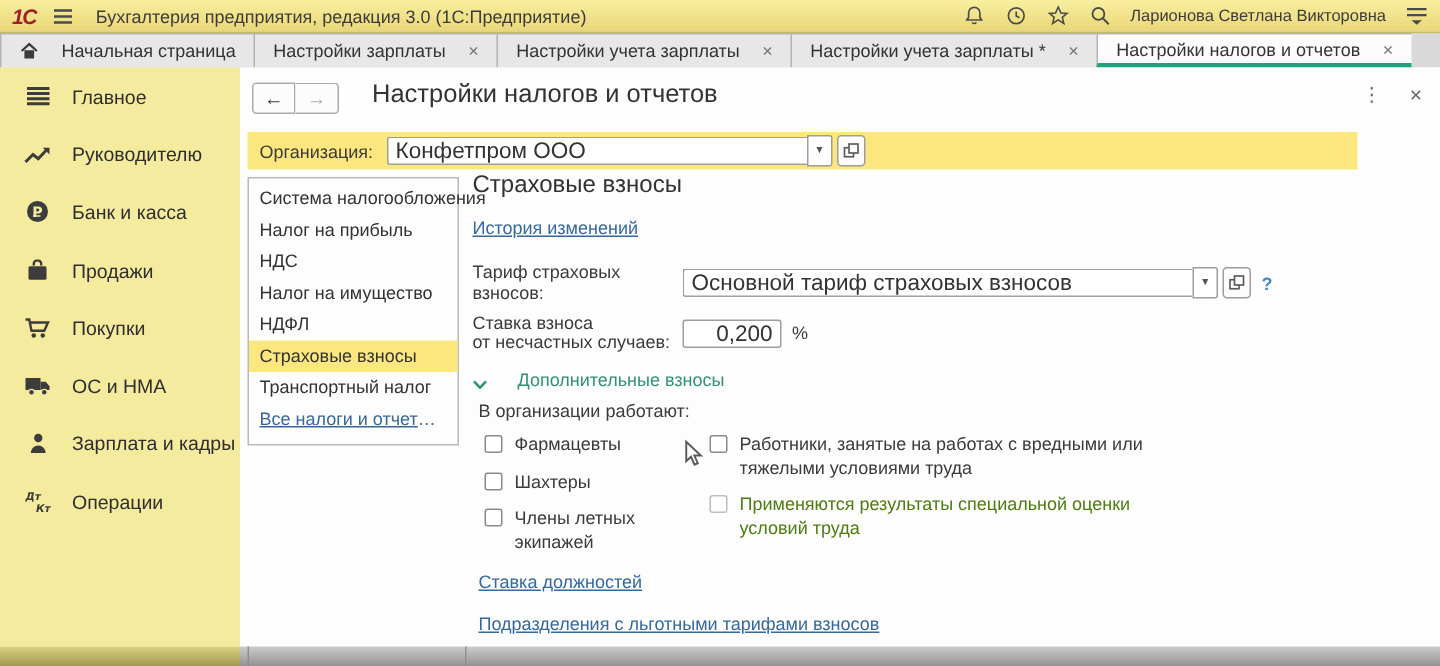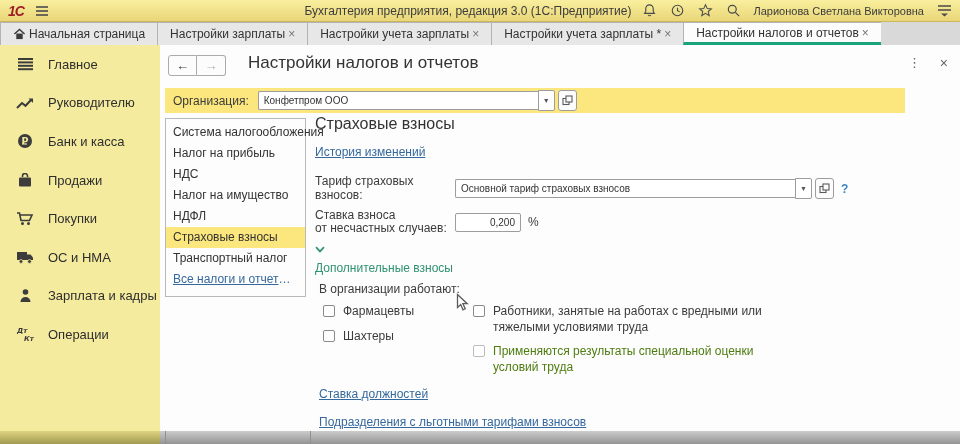--- a/index.html
+++ b/index.html
@@ -3,31 +3,31 @@
 <meta charset="utf-8">
 <style>
   * { margin:0; padding:0; box-sizing:border-box; }
   html,body { width:960px; height:444px; }
   body { font-family:"Liberation Sans","DejaVu Sans",sans-serif; font-size:12px; color:#3b3b3b; background:#fdfdfd; overflow:hidden; }
   .screen { position:relative; width:960px; height:444px; overflow:hidden; background:#fdfdfd; }
 
   
   .titlebar { position:absolute; top:0; left:0; right:0; height:22px;
     background:linear-gradient(#f9ef9e,#e9d678); border-bottom:1px solid #cbb75e;
-    display:flex; align-items:center; padding:0 8px; gap:10px;text-align:right; }
+    display:flex; align-items:center; padding:0 8px; gap:10px; }
   .logo { color:#9e1f26; font-weight:bold; font-style:italic; font-size:14px; letter-spacing:-1px; }
   .tb-ico { width:16px; height:16px; display:inline-flex; align-items:center; justify-content:center; flex:none; }
   .tb-title { font-size:12px; color:#3c3c3c; margin-left:4px; flex:1; white-space:nowrap; overflow:hidden; }
   .tb-right { display:flex; align-items:center; gap:12px; }
   .tb-user { font-size:11px; color:#3c3c3c; white-space:nowrap; }
 
   
   .tabbar { position:absolute; top:22px; left:0; right:0; height:23px; background:#d9d9d9;
     display:flex; align-items:stretch; }
-  .tab { display:flex; align-items:center; gap:3px; padding:0 12px; background:#e7e7e7;
+  .tab { display:flex; align-items:center; gap:15px; padding:0 12px; background:#e7e7e7;
     border:1px solid #b3b3b3; border-bottom:none; border-right:none; font-size:12px; color:#333;
     white-space:nowrap; cursor:default; }
   .tab:last-of-type { border-right:1px solid #b3b3b3; }
   .tab.active { background:#fcfcfc; border-bottom:3px solid #1ba37e; padding-bottom:0; }
   .tab .x { color:#777; font-size:12px; line-height:1; }
   .tabfill { flex:1; }
 
   
   .sidebar { position:absolute; top:45px; left:0; width:160px; bottom:13px; background:#f5eb9e; }
   .sb-item { height:38.6px; display:flex; align-items:center; padding-left:16px; gap:14px; cursor:default; }
@@ -43,21 +43,21 @@
     align-items:center; justify-content:center; font-size:13px; }
   .navbtn.back { border-radius:3px 0 0 3px; color:#3b3b3b; }
   .navbtn.fwd { border-radius:0 3px 3px 0; border-left:none; color:#b0b0b0; }
   .pagetitle { position:absolute; left:88px; top:8px; font-size:17px; color:#333; }
   .morebtn { position:absolute; right:38px; top:10px; color:#666; font-size:13px; letter-spacing:1px; }
   .closebtn { position:absolute; right:12px; top:10px; color:#666; font-size:14px; }
 
   .orgbar { position:absolute; top:43px; left:5px; width:740px; height:25px; background:#fbe77d;
     display:flex; align-items:center; padding-left:8px; }
   .orgbar .lb { margin-right:9px; color:#3b3b3b; }
-  .field { height:19px; background:#fff; border:1px solid #9d9d9d; font-size:10px; color:#333;
+  .field { height:19px; background:#fff; border:1px solid #9d9d9d; font-size:15px; color:#333;
     padding:0 5px; font-family:inherit; }
   .orgval { width:280px; border-right:none; border-radius:2px 0 0 2px; }
   .ddbtn { width:17px; height:21px; background:#fff; border:1px solid #9d9d9d; border-radius:0 2px 2px 0;
     display:flex; align-items:center; justify-content:center; font-size:7px; color:#555; }
   .sqbtn { width:19px; height:21px; margin-left:3px; background:#fcfcfc; border:1px solid #9d9d9d;
     border-radius:3px; display:flex; align-items:center; justify-content:center; }
 
   .navlist { position:absolute; top:73px; left:5px; width:141px; height:179px; background:#fdfdfd;
     border:1px solid #b9b9b9; padding-top:3px; }
   .nl-item { height:21px; line-height:21px; padding-left:7px; color:#333; white-space:nowrap; cursor:default; }
@@ -68,21 +68,21 @@
   .form { position:absolute; top:70px; left:155px; width:620px; }
   .f-head { font-size:16px; color:#333; margin-bottom:12px; }
   a.lnk, .lnk { color:#35689d; text-decoration:underline; cursor:pointer; }
   .row { display:flex; align-items:center; margin-bottom:6px; }
   .row .lab { width:140px; flex:none; color:#3b3b3b; line-height:1.15; }
   .tariffval { width:340px; border-right:none; border-radius:2px 0 0 2px; }
   .rateval { width:66px; text-align:right; border-radius:2px; }
   .help { color:#3f87c4; font-weight:bold; margin-left:7px; cursor:pointer; }
   .unit { margin-left:7px; }
 
-  .sec { display:flex; align-items:flex-start; gap:8px; color:#2f9270; margin:10px 0 7px 0; cursor:pointer;flex-direction:column; }
+  .sec { display:flex; align-items:flex-end; gap:20px; color:#2f9270; margin:10px 0 7px 0; cursor:pointer; }
   .worklbl { margin:0 0 8px 4px; color:#3b3b3b; }
   .cbcols { display:flex; margin-left:8px; }
   .cbcol1 { width:150px; }
   .cbcol2 { width:300px; }
   .cb { display:flex; gap:8px; margin-bottom:9px; cursor:default; line-height:1.3; }
   .box { width:12px; height:12px; flex:none; margin-top:1px; background:#fff; border:1px solid #8a8a8a; border-radius:2px; }
   .cb.dis { color:#4d7c0f; }
   .cb.dis .box { border-color:#bcbcbc; }
   .mt14 { margin-top:14px; }
   .note { color:#75797d; margin:7px 0 14px 4px; }
@@ -335,20 +335,24 @@
       <div class="cbcols">
         <div class="cbcol1">
           <div class="cb">
             <span class="box"></span>
             <span>Фармацевты</span>
           </div>
           <div class="cb">
             <span class="box"></span>
             <span>Шахтеры</span>
           </div>
+          <div class="cb">
+            <span class="box"></span>
+            <span>Члены летных экипажей</span>
+          </div>
         </div>
         <div class="cbcol2">
           <div class="cb">
             <span class="box"></span>
             <span>Работники, занятые на работах с вредными или тяжелыми условиями труда</span>
           </div>
           <div class="cb dis">
             <span class="box"></span>
             <span>Применяются результаты специальной оценки условий труда</span>
           </div>

